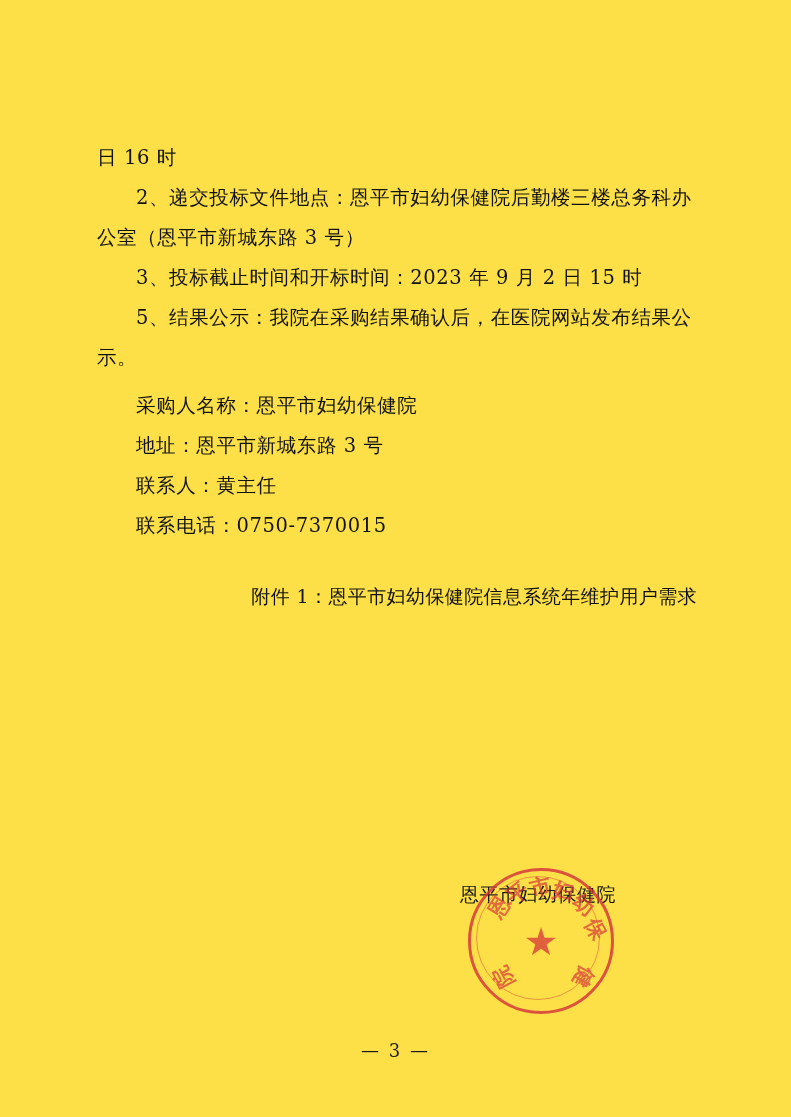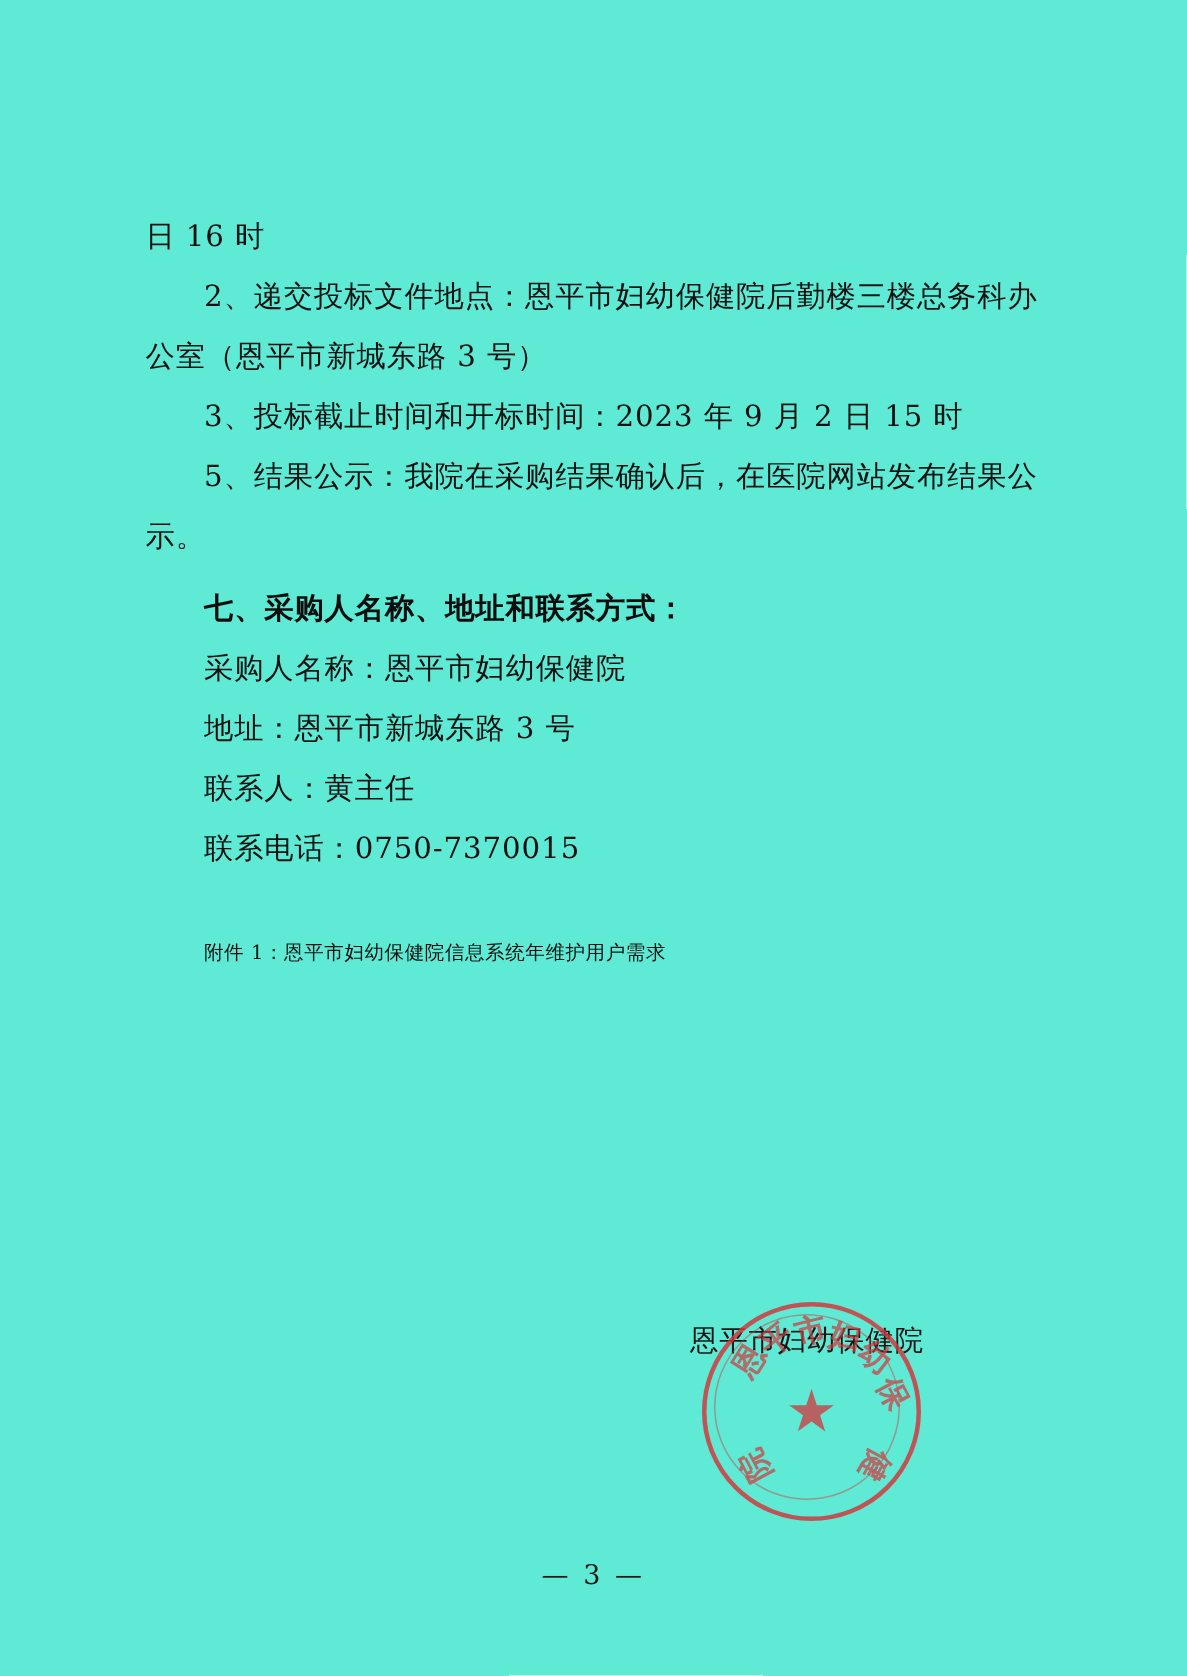--- a/index.html
+++ b/index.html
@@ -14,21 +14,21 @@
     font-family: "DejaVu Serif", "Liberation Serif", serif;
     color: #111111;
     overflow: hidden;
   }
 
   .page {
     position: absolute;
     left: 0; top: 0;
     width: 791px;
     height: 1117px;
-    background: #5eead4;
+    background: #fde047;
   }
 
   .content {
     position: absolute;
     left: 97px;
     top: 138px;
     width: 600px;
   }
 
   .line {
@@ -49,24 +49,25 @@
     font-weight: bold;
     text-indent: 39px;
     letter-spacing: 0.6px;
     color: #0d0d0d;
   }
 
   .gap-small { height: 8px; }
   .gap-med { height: 30px; }
 
   .attach {
-    font-size: 13px;
+    font-size: 19px;
     line-height: 40px;
     text-indent: 39px;
     letter-spacing: 0.4px;
+    text-align: right;
   }
 
   
   .signature {
     position: absolute;
     left: 460px;
     top: 875px;
     width: 260px;
     font-size: 19px;
     line-height: 38px;
@@ -149,21 +150,20 @@
 
     <div class="line indent">2、递交投标文件地点：恩平市妇幼保健院后勤楼三楼总务科办公室（恩平市新城东路 3 号）</div>
 
     <div class="line indent">3、投标截止时间和开标时间：2023 年 9 月 2 日 15 时</div>
 
 
     <div class="line indent">5、结果公示：我院在采购结果确认后，在医院网站发布结果公示。</div>
 
     <div class="gap-small"></div>
 
-    <div class="section-heading">七、采购人名称、地址和联系方式：</div>
 
     <div class="line indent">采购人名称：恩平市妇幼保健院</div>
     <div class="line indent">地址：恩平市新城东路 3 号</div>
     <div class="line indent">联系人：黄主任</div>
     <div class="line indent">联系电话：0750-7370015</div>
 
     <div class="gap-med"></div>
 
     <div class="attach">附件 1：恩平市妇幼保健院信息系统年维护用户需求</div>
 

